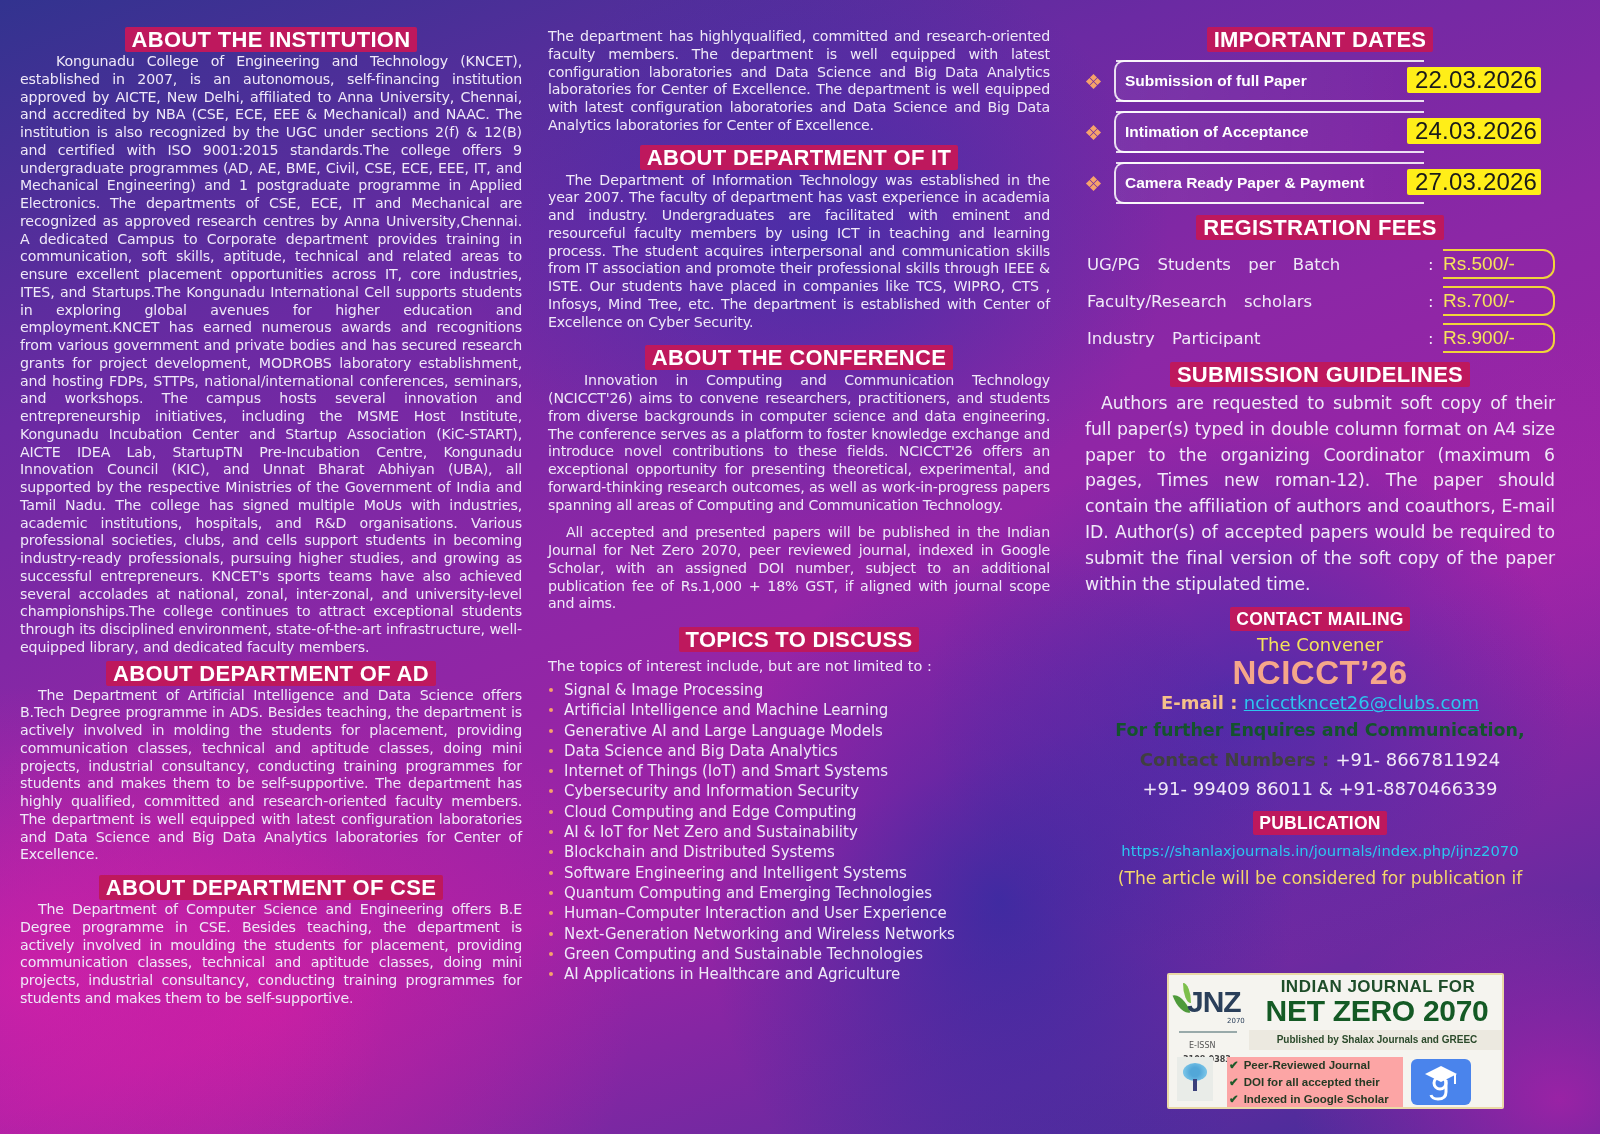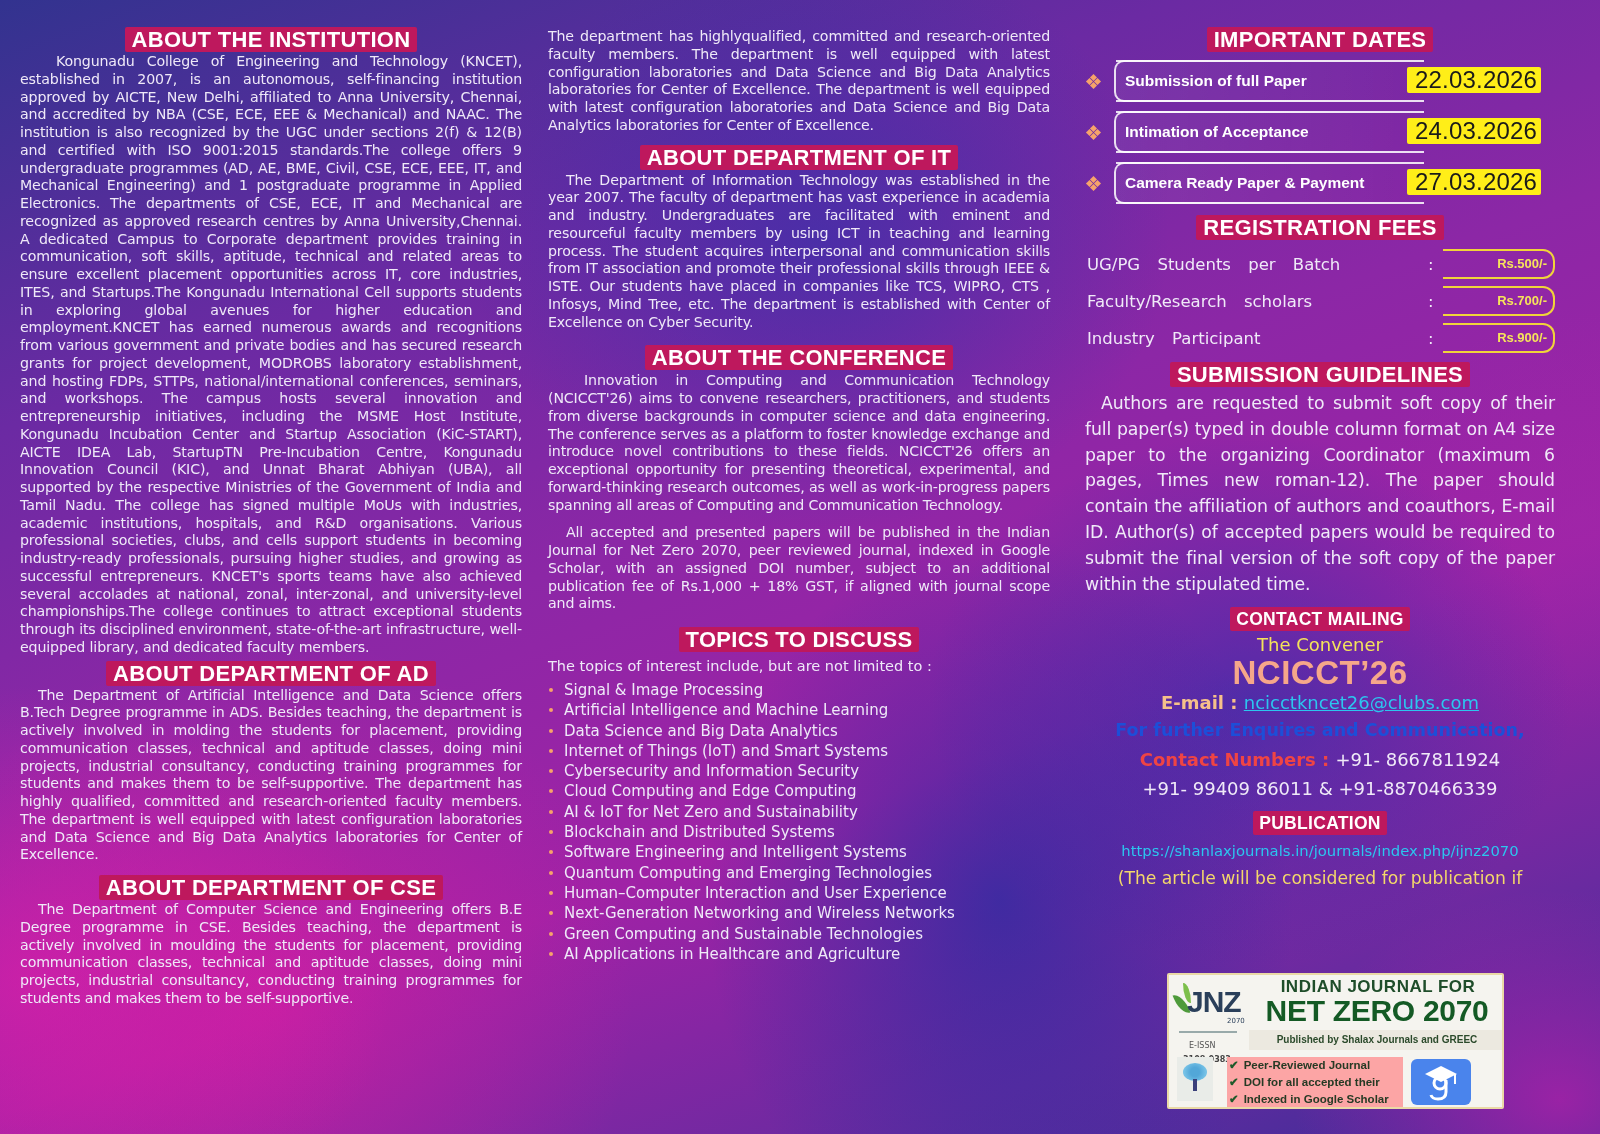--- a/index.html
+++ b/index.html
@@ -99,22 +99,22 @@
     letter-spacing: 0.2px;
   }
 
   .fees { margin-top: 7px; }
   .fee-row { position: relative; height: 37px; font-size: 16.5px; color: #f0eaf8; }
   .fee-row .fee-label { position: absolute; left: 2px; top: 8px; word-spacing: 12px; }
   .fee-row .colon { position: absolute; left: 343px; top: 8px; }
   .fee-row .amount {
     position: absolute; right: 0; top: 2px; width: 112px; height: 30px;
     border: 2px solid #f0d43a; border-left: none; border-radius: 0 12px 12px 0;
-    color: #f6e45a; font-weight: bold; font-size: 13px;
-    text-align: right; padding-right: 6px; line-height: 26px;
+    color: #f6e45a; font-weight: normal; font-size: 19px;
+    padding-right: 6px; line-height: 26px;
     font-family: "Liberation Sans", sans-serif;
   }
   .fee-row .amount::before {
     content: ""; position: absolute; left: 0; right: 12px; top: -2px; height: 2px;
     background: linear-gradient(90deg, rgba(240,212,58,0), #f0d43a);
   }
   .fee-row .amount::after {
     content: ""; position: absolute; left: 0; right: 12px; bottom: -2px; height: 2px;
     background: linear-gradient(90deg, rgba(240,212,58,0), #f0d43a);
   }
@@ -124,23 +124,23 @@
     margin-top: 4px; text-indent: 16px; letter-spacing: -0.1px;
   }
 
   .contact { text-align: center; margin-top: 10px; }
   .heading.small { font-size: 17.5px; line-height: 22px; padding: 1px 6px; }
   .convener { color: #f4e35a; font-size: 18px; margin-top: 3px; line-height: 22px; }
   .conf-name { color: #f6a78a; font-family: "Liberation Sans", sans-serif; font-weight: bold; font-size: 33px; line-height: 34px; letter-spacing: 0.5px; }
   .email-line { font-size: 18px; line-height: 26px; }
   .email-label { color: #f6c08a; font-weight: bold; }
   .email-link { color: #2cc6ef; text-decoration: underline; }
-  .enquire { color: #1d4ed8; font-weight: bold; font-size: 17.5px; line-height: 29px; }
+  .enquire { color: #14532d; font-weight: bold; font-size: 17.5px; line-height: 29px; }
   .phones { font-size: 18px; line-height: 29px; color: #f0eaf8; }
-  .phones .lab { color: #ef4444; font-weight: bold; }
+  .phones .lab { color: #404040; font-weight: bold; }
 
   .pub-url { color: #2cc6ef; font-size: 14.8px; line-height: 26px; margin-top: 3px; }
   .pub-note { color: #f4d86a; font-size: 17.2px; line-height: 29px; }
 
   .journal {
     position: absolute; left: 1167px; top: 973px; width: 337px; height: 136px;
     background: #f5f4ef; border: 2px solid #ead9a6; border-radius: 2px; overflow: hidden;
   }
   .j-logo { position: absolute; left: 6px; top: 4px; width: 68px; height: 60px; }
   .j-logo .jnz { position: absolute; left: 12px; top: 6px; font-family: "Liberation Sans", sans-serif; font-weight: bold; font-size: 30px; color: #2a3f5a; letter-spacing: -1px; }
@@ -186,20 +186,21 @@
   <div style="height:14px"></div>
   <div class="heading">ABOUT THE CONFERENCE</div>
   <p class="para indent" style="margin-top:2px">Innovation in Computing and Communication Technology (NCICCT'26) aims to convene researchers, practitioners, and students from diverse backgrounds in computer science and data engineering. The conference serves as a platform to foster knowledge exchange and introduce novel contributions to these fields. NCICCT'26 offers an exceptional opportunity for presenting theoretical, experimental, and forward-thinking research outcomes, as well as work-in-progress papers spanning all areas of Computing and Communication Technology.</p>
   <p class="para indent-s" style="margin-top:10px">All accepted and presented papers will be published in the Indian Journal for Net Zero 2070, peer reviewed journal, indexed in Google Scholar, with an assigned DOI number, subject to an additional publication fee of Rs.1,000 + 18% GST, if aligned with journal scope and aims.</p>
   <div style="height:14px"></div>
   <div class="heading">TOPICS TO DISCUSS</div>
   <div class="topics-intro">The topics of interest include, but are not limited to :</div>
   <ul class="topics">
     <li><span class="dot"></span><span>Signal &amp; Image Processing</span></li>
     <li><span class="dot"></span><span>Artificial Intelligence and Machine Learning</span></li>
+    <li><span class="dot"></span><span>Generative AI and Large Language Models</span></li>
     <li><span class="dot"></span><span>Data Science and Big Data Analytics</span></li>
     <li><span class="dot"></span><span>Internet of Things (IoT) and Smart Systems</span></li>
     <li><span class="dot"></span><span>Cybersecurity and Information Security</span></li>
     <li><span class="dot"></span><span>Cloud Computing and Edge Computing</span></li>
     <li><span class="dot"></span><span>AI &amp; IoT for Net Zero and Sustainability</span></li>
     <li><span class="dot"></span><span>Blockchain and Distributed Systems</span></li>
     <li><span class="dot"></span><span>Software Engineering and Intelligent Systems</span></li>
     <li><span class="dot"></span><span>Quantum Computing and Emerging Technologies</span></li>
     <li><span class="dot"></span><span>Human–Computer Interaction and User Experience</span></li>
     <li><span class="dot"></span><span>Next-Generation Networking and Wireless Networks</span></li>

